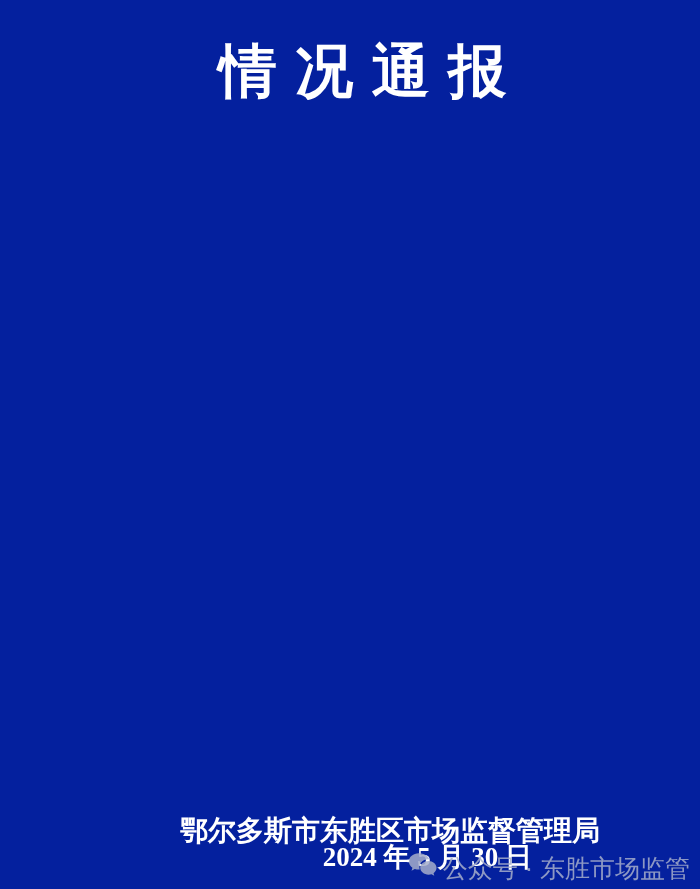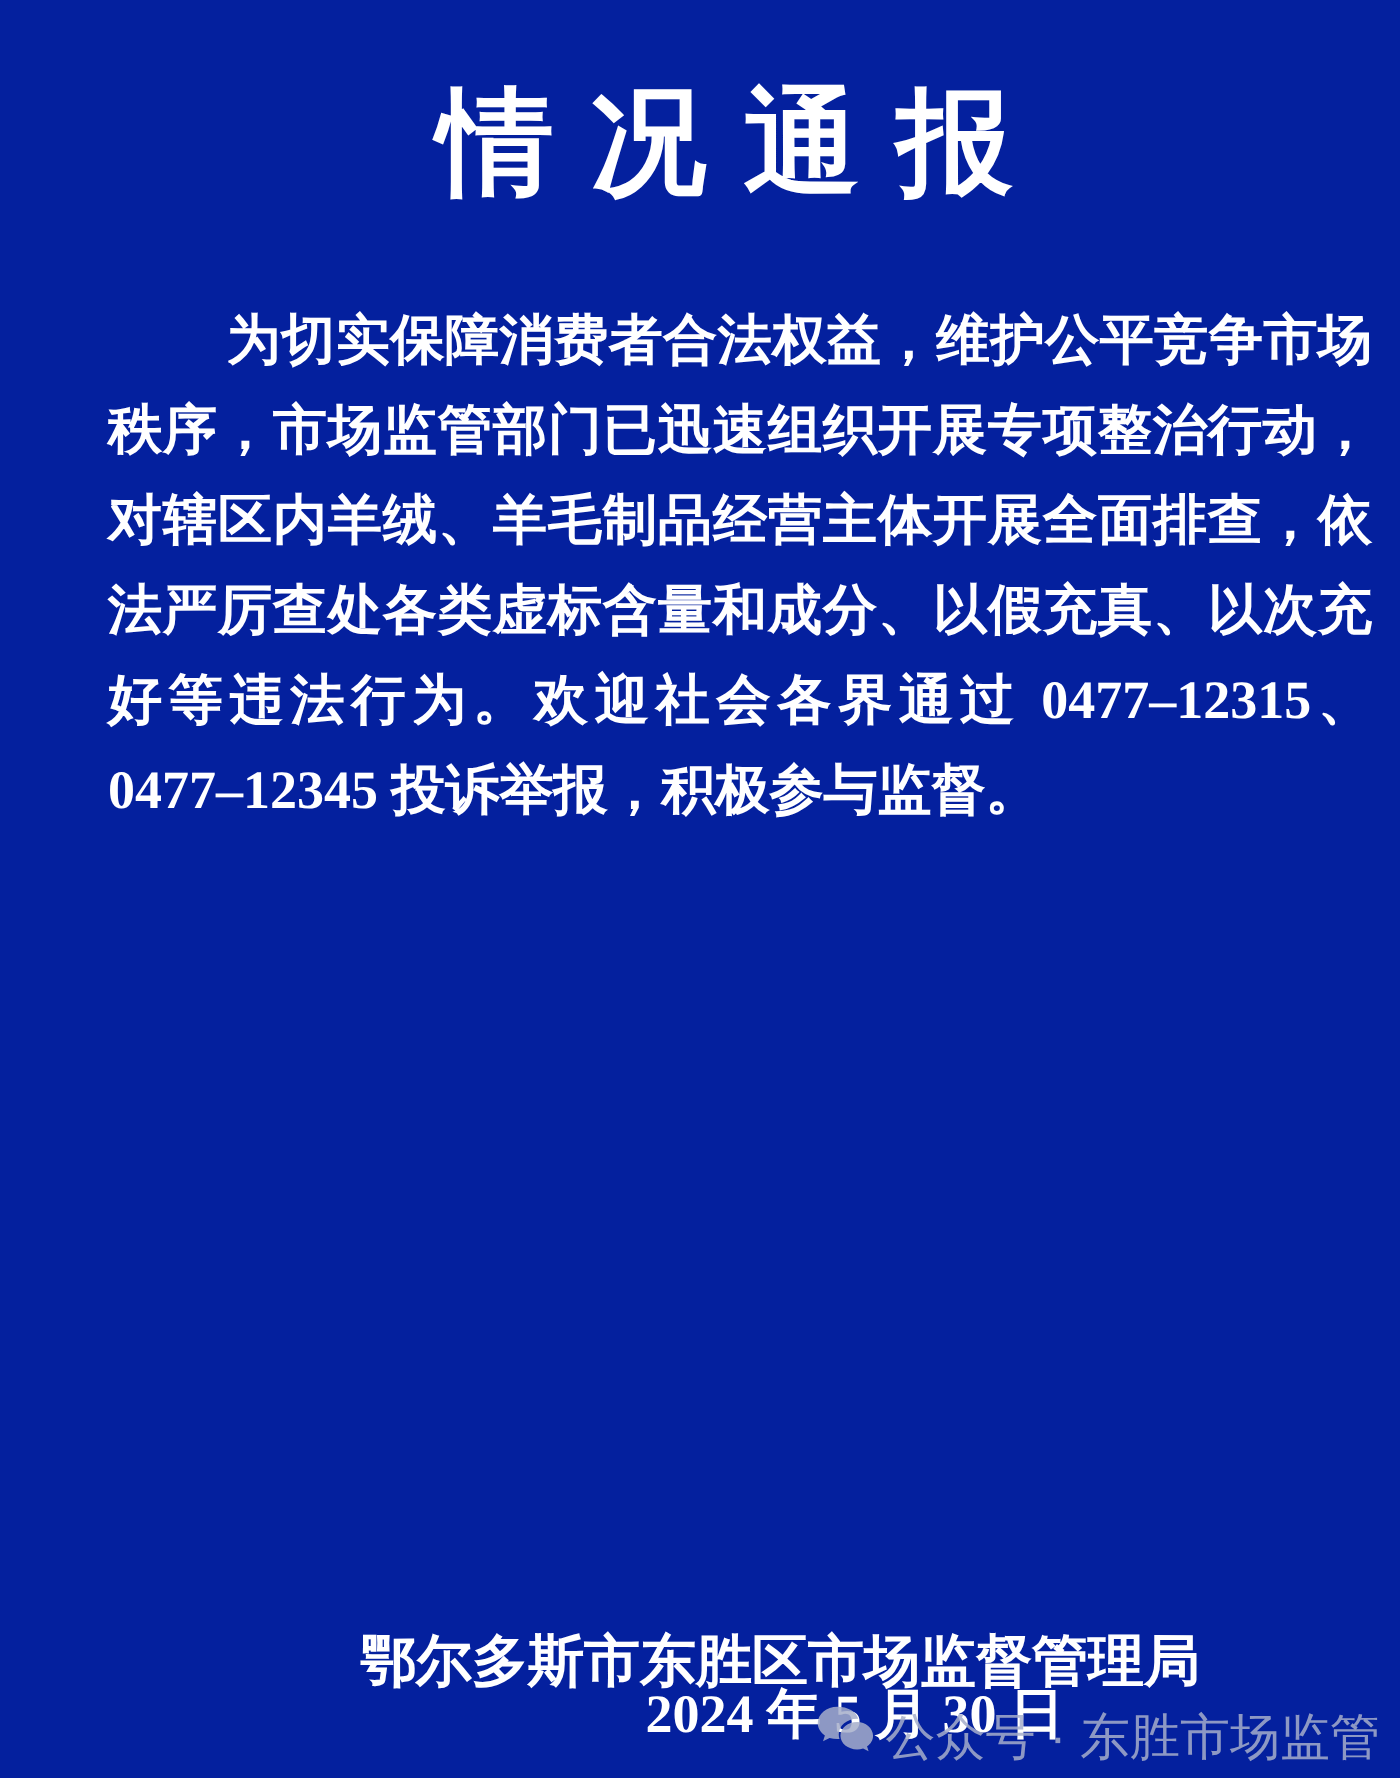--- a/index.html
+++ b/index.html
@@ -69,21 +69,20 @@
   .watermark svg { display: block; }
 </style>
 </head>
 <body style="background: rgb(4, 32, 158); color: rgb(255, 255, 255);">
 
 <div class="poster">
 
   <div class="title">情 况 通 报</div>
 
   <div class="content">
-    <p>为切实保障消费者合法权益，维护公平竞争市场秩序，市场监管部门已迅速组织开展专项整治行动，对辖区内羊绒、羊毛制品经营主体开展全面排查，依法严厉查处各类虚标含量和成分、以假充真、以次充好等违法行为。欢迎社会各界通过 0477–12315、0477–12345 投诉举报，积极参与监督。</p>
   </div>
 
   <div class="signature">鄂尔多斯市东胜区市场监督管理局</div>
 
   <div class="date">2024 年 5 月 30 日</div>
 
   <div class="watermark" style="color: rgb(166, 174, 203);">
     <span>
       <svg width="30" height="27" viewBox="0 0 32 28" aria-hidden="true">
         <g fill="#A6AECB">

